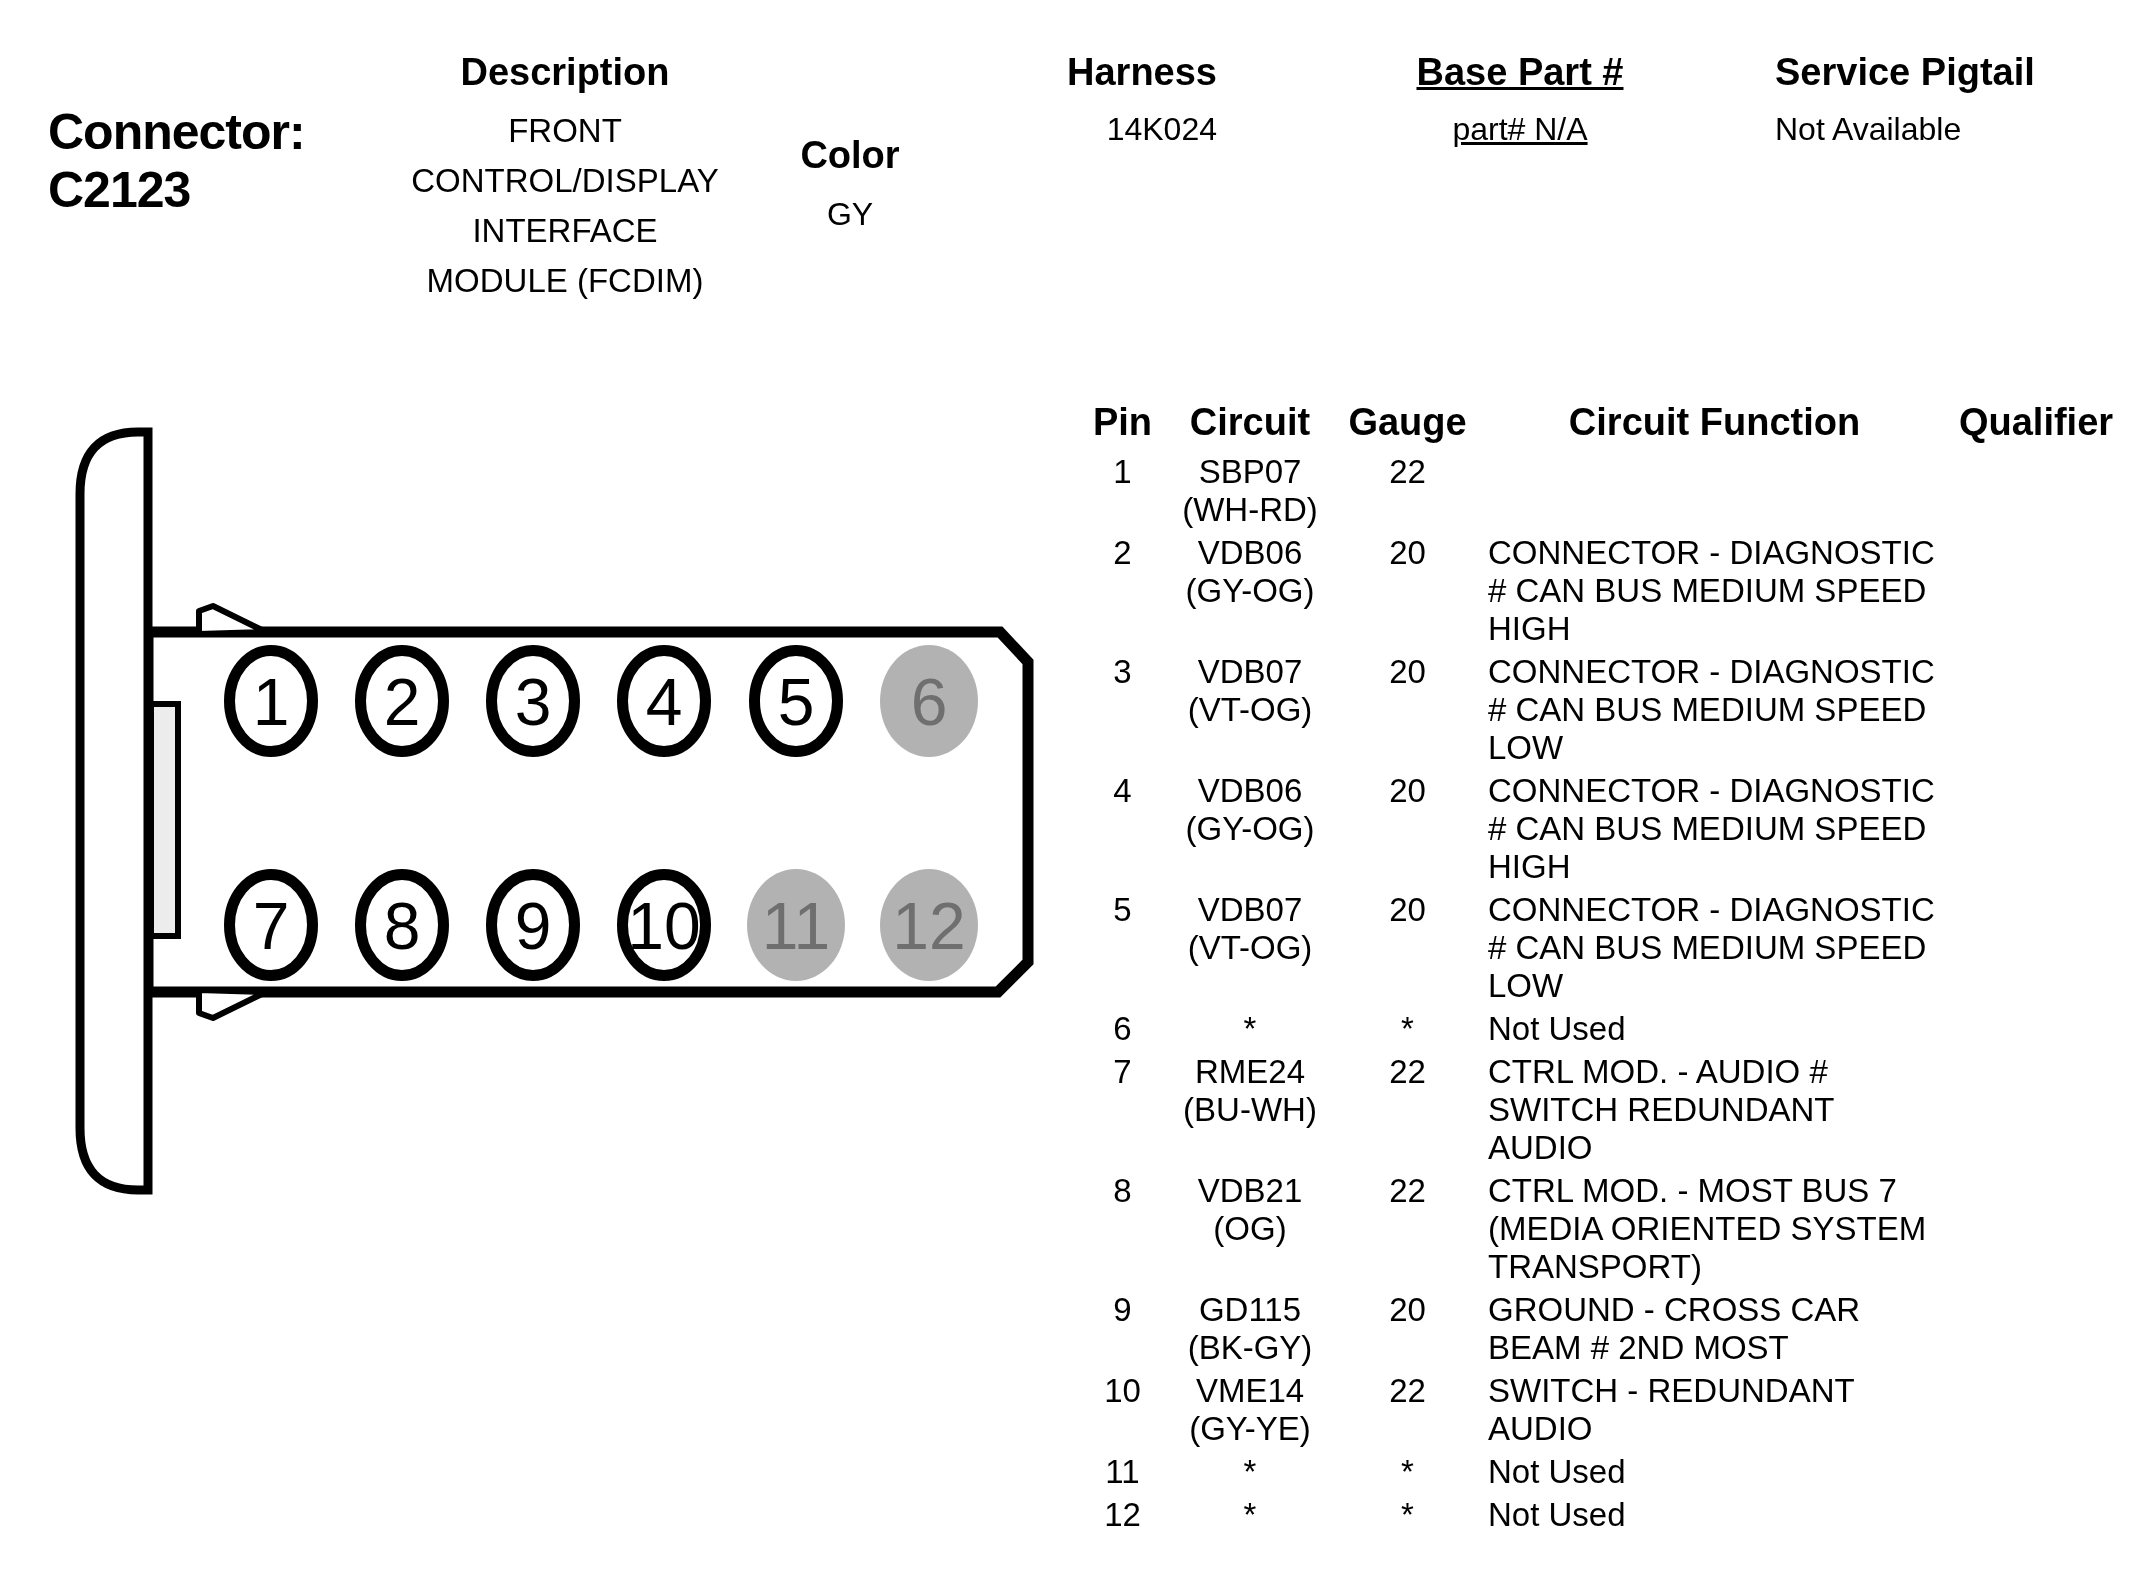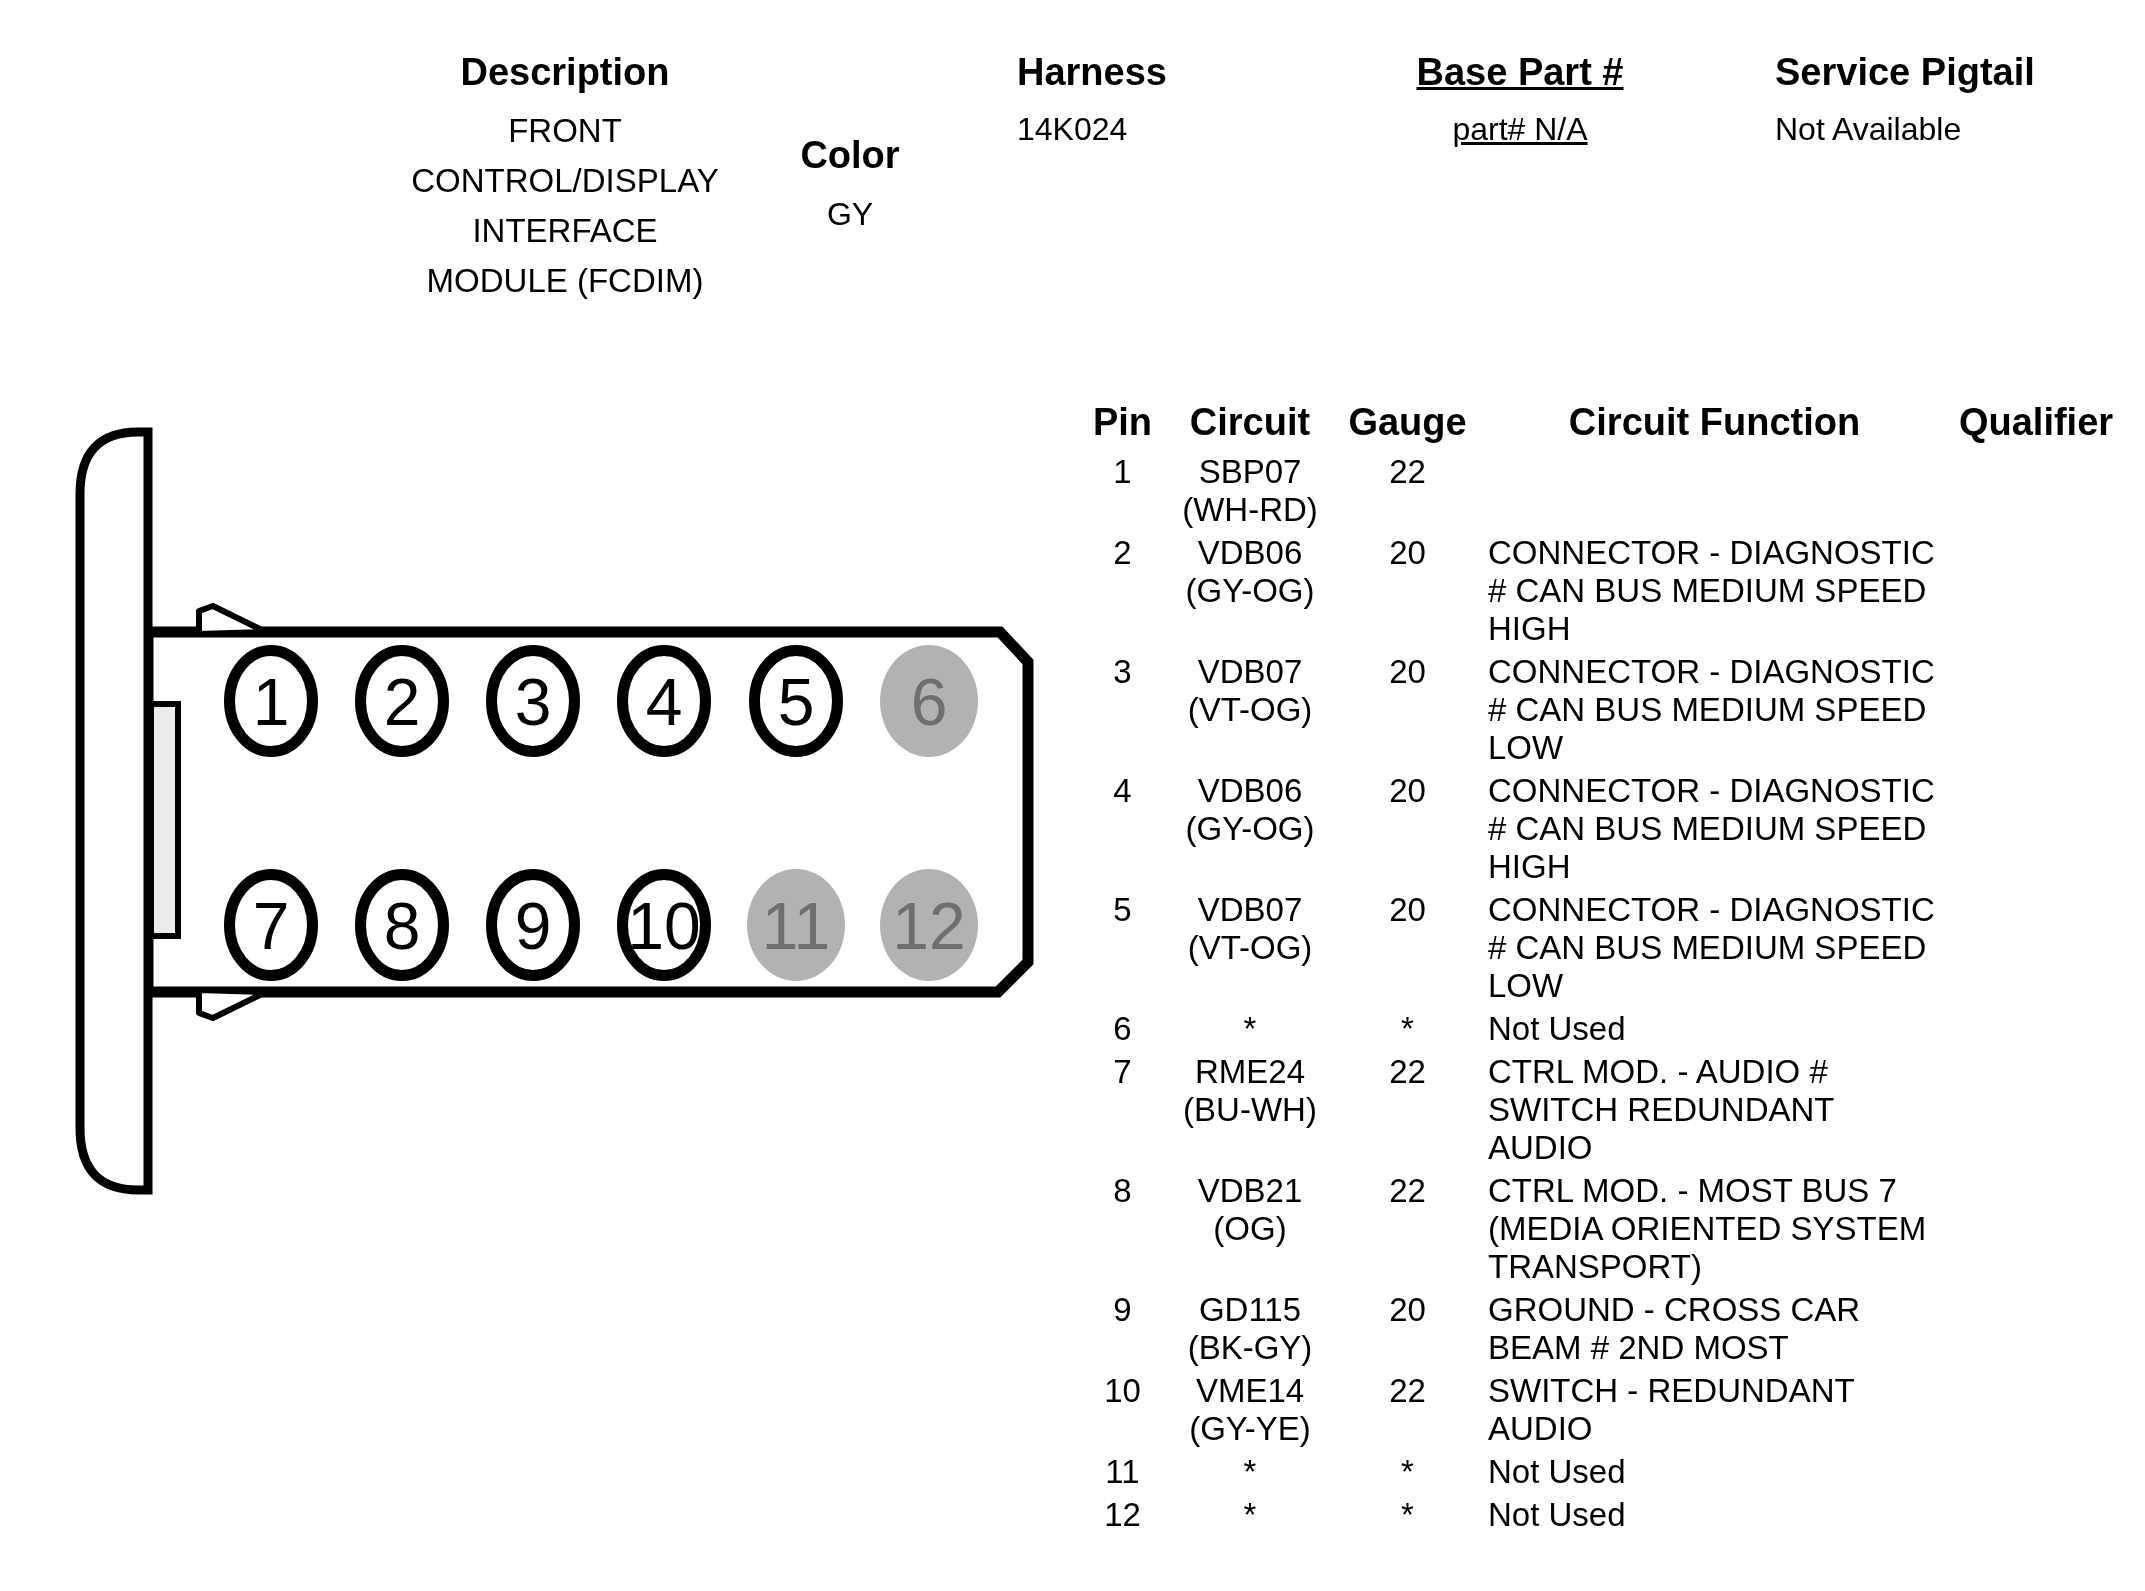--- a/index.html
+++ b/index.html
@@ -11,21 +11,21 @@
   .title{left:48px;top:103px;font-size:50px;font-weight:bold;line-height:58px;letter-spacing:-1px;}
   .col-header{font-size:38px;font-weight:bold;line-height:44px;}
   .hval{font-size:32px;line-height:42px;}
 
   .desc-block{left:345px;top:50px;width:440px;text-align:center;}
   .desc-text{margin-top:12px;font-size:33px;line-height:50px;white-space:pre-line;}
 
   .color-block{left:780px;top:133px;width:140px;text-align:center;}
   .color-block .hval{margin-top:16px;}
 
-  .harness-block{left:1017px;top:50px;width:200px;text-align:left;}
+  .harness-block{left:1017px;top:50px;width:200px;text-align:right;}
   .basepart-block{left:1395px;top:50px;width:250px;text-align:center;text-decoration:underline;}
   .pigtail-block{left:1775px;top:50px;width:285px;text-align:left;}
   .harness-block .hval,.basepart-block .hval,.pigtail-block .hval{margin-top:14px;}
 
   
   .thead{left:1085px;top:400px;width:1046px;display:grid;
          grid-template-columns:75px 180px 135px 466px 190px;
          font-size:38px;font-weight:bold;line-height:44px;}
   .thead span{text-align:center;}
   .thead .fn{padding-left:13px;}
@@ -38,20 +38,24 @@
 
   
   svg.diagram{position:absolute;left:0;top:0;}
   .pin-num{font-family:"Liberation Sans",sans-serif;font-size:66px;}
 </style>
 </head>
 <body>
 
 <div class="page">
 
+  <div class="abs title">
+    <div>Connector:</div>
+    <div>C2123</div>
+  </div>
 
   <div class="abs desc-block">
     <div class="col-header">Description</div>
     <div class="desc-text">FRONT
 CONTROL/DISPLAY
 INTERFACE
 MODULE (FCDIM)</div>
   </div>
 
   <div class="abs color-block">

